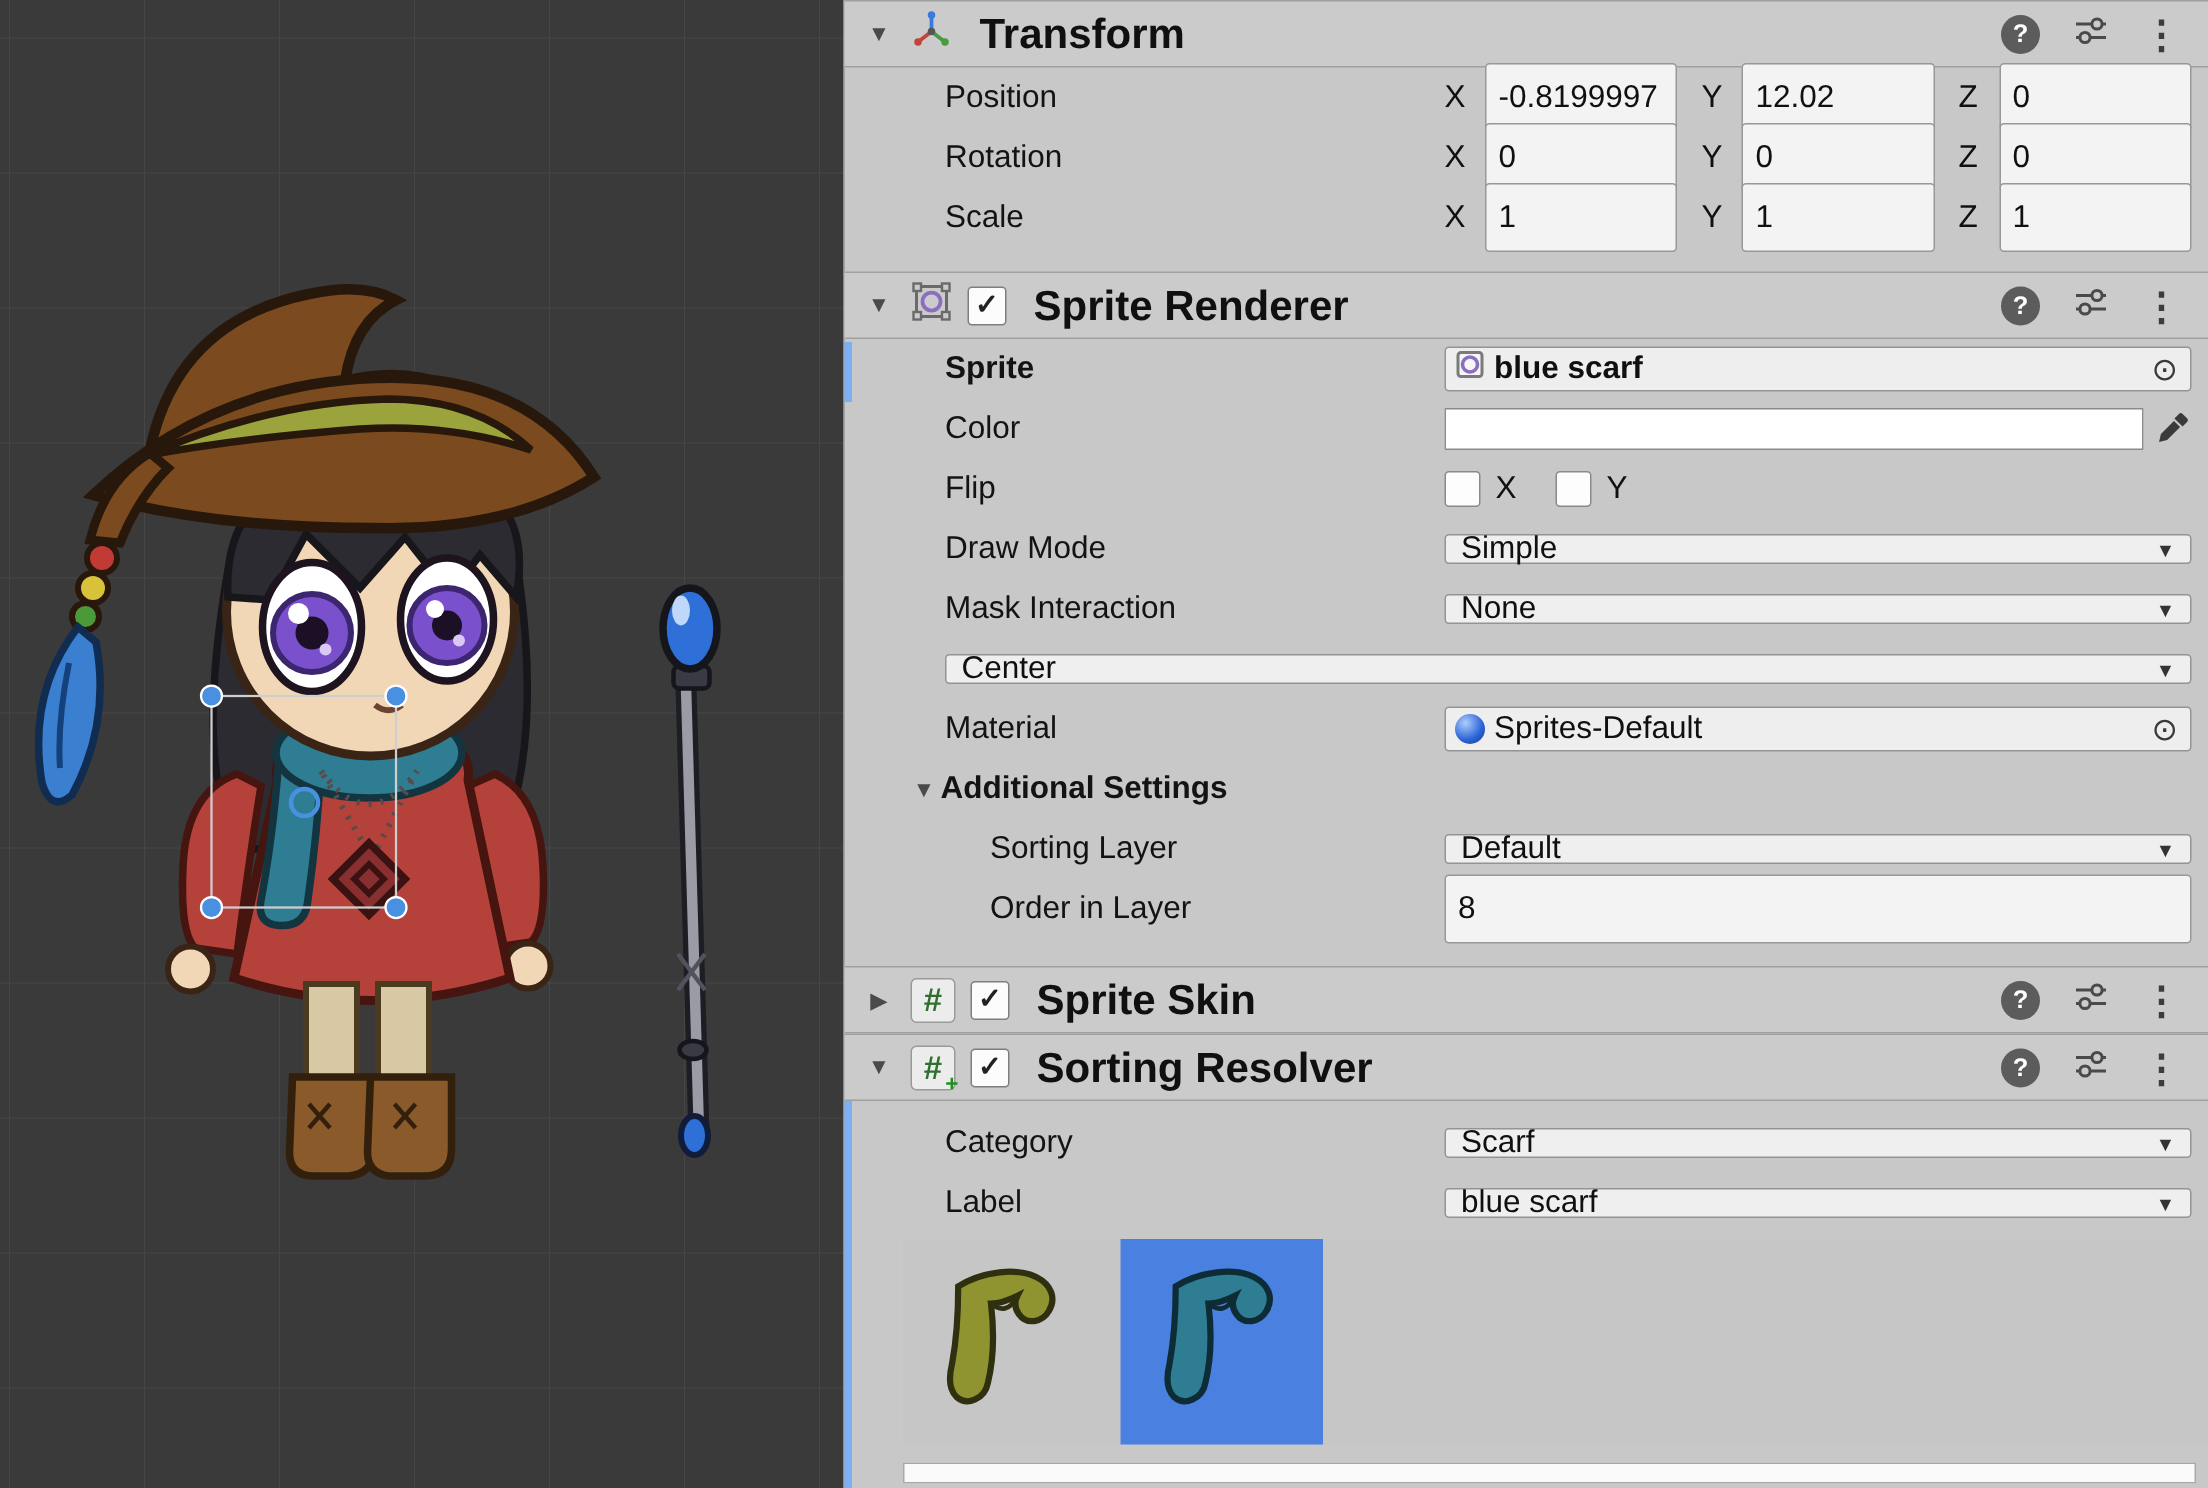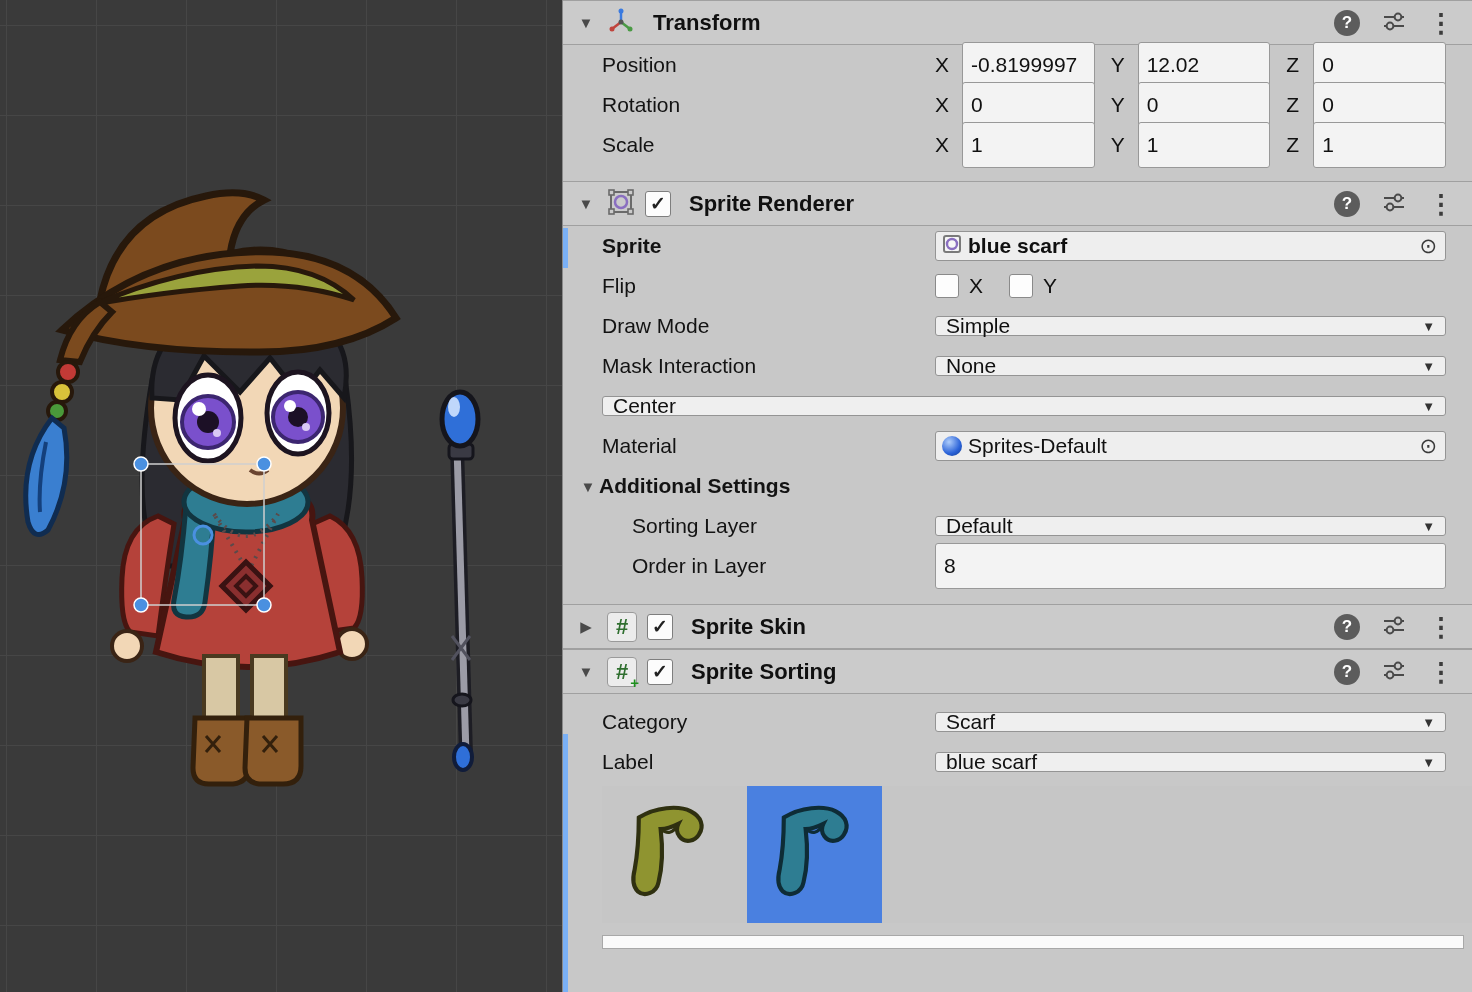--- a/index.html
+++ b/index.html
@@ -24,34 +24,34 @@
   .override-bar { position:absolute; left:0; width:5px; background:#7ab0f5; z-index:5; }
   .ov1 { top:228px; height:40px; }
   .ov2 { top:734px; height:258px; }
 
   .comp-header {
     display:flex; align-items:center; height:45px;
     background:#cbcbcb; border-top:1px solid #a0a0a0; border-bottom:1px solid #a0a0a0;
     padding:0 10px 0 12px; gap:10px;
   }
   .foldout { width:22px; color:#4a4a4a; font-size:15px; text-align:center; cursor:pointer; }
-  .comp-title { font-weight:bold; font-size:22px; margin-left:8px; white-space:nowrap; }
+  .comp-title { font-weight:bold; font-size:28px; margin-left:8px; white-space:nowrap; }
   .hdr-icons { margin-left:auto; display:flex; align-items:center; gap:22px; padding-right:8px; }
   .help-icon { width:26px; height:26px; border-radius:50%; background:#5c5c5c; color:#fff;
     display:flex; align-items:center; justify-content:center; font-size:17px; font-weight:bold; }
   .kebab { font-size:26px; color:#3c3c3c; font-weight:bold; line-height:1; }
   .checkbox { width:26px; height:26px; background:#fcfcfc; border:1px solid #7e7e7e; border-radius:3px;
     display:flex; align-items:center; justify-content:center; }
   .checkbox .check { font-size:19px; font-weight:bold; color:#222; line-height:1; }
   .script-icon { position:relative; width:30px; height:30px; border-radius:4px; background:#ececec;
     border:1px solid #9a9a9a; display:flex; align-items:center; justify-content:center;
     color:#2f6f2f; font-weight:bold; font-size:22px; }
   .plus-badge { position:absolute; right:-3px; bottom:-5px; font-size:15px; color:#1f8f1f; font-weight:bold; }
 
-  .prop-row { display:flex; align-items:center; height:40px; padding-left:39px; padding-right:26px; }
+  .prop-row { display:flex; align-items:center; height:40px; padding-left:39px; padding-right:11px;margin-left:28px; }
   .prop-label { width:333px; flex:0 0 333px; font-size:21px; color:#131313; }
   .bold { font-weight:bold; }
   .indent1 { padding-left:69px; }
   .indent1 .prop-label { width:303px; flex:0 0 303px; }
 
   .vec-group { flex:1; display:flex; align-items:center; }
   .axis { width:20px; font-size:21px; margin-right:7px; }
   .axis + .field { margin-right:16px; }
   .field { flex:1; min-width:0; height:46px; background:#f3f3f3; border:1px solid #989898; border-radius:3px;
     padding:0 8px; display:flex; align-items:center; font-size:21px; overflow:hidden; white-space:nowrap; }
@@ -296,20 +296,32 @@
           <svg width="20" height="20" viewBox="0 0 20 20">
               <rect x="2" y="2" width="16" height="16" rx="2" fill="#f6f6f6" stroke="#7a7a7a" stroke-width="2"></rect>
               <circle cx="10" cy="10" r="5" fill="none" stroke="#8a6fc0" stroke-width="2.4"></circle>
             </svg>
         </span>
         <span class="bold">blue scarf</span>
         <span class="picker">⊙</span>
       </div>
     </div>
 
+    <div class="prop-row">
+      <span class="prop-label">Color</span>
+      <div class="color-wrap">
+        <div class="color-bar"></div>
+        <span class="dropper">
+          <svg width="26" height="26" viewBox="0 0 24 24">
+              <path d="M4 20 l1.2 -5 8 -8 3.8 3.8 -8 8 z" fill="#3a3a3a"></path>
+              <path d="M13.5 5.5 l2.6 -2.6 a1.8 1.8 0 0 1 2.6 0 l2.4 2.4 a1.8 1.8 0 0 1 0 2.6 l-2.6 2.6 z" fill="#3a3a3a"></path>
+            </svg>
+        </span>
+      </div>
+    </div>
 
     <div class="prop-row">
       <span class="prop-label">Flip</span>
       <div class="flip-wrap">
         <span class="mini-check"></span>
         <span class="flip-letter">X</span>
         <span class="mini-check"></span>
         <span class="flip-letter">Y</span>
       </div>
     </div>
@@ -393,21 +405,21 @@
 
     <div class="comp-header">
       <span class="foldout">▼</span>
       <span class="script-icon">
         <span>#</span>
         <span class="plus-badge">+</span>
       </span>
       <span class="checkbox">
           <span class="check">✓</span>
         </span>
-      <span class="comp-title">Sprite Sorting</span>
+      <span class="comp-title">Sorting Resolver</span>
       <span class="hdr-icons">
         <span class="help-icon">?</span>
         <span>
           <svg width="24" height="24" viewBox="0 0 24 24">
               <line x1="2" y1="8" x2="22" y2="8" stroke="#4a4a4a" stroke-width="2"></line>
               <circle cx="16" cy="8" r="3.4" fill="#cbcbcb" stroke="#4a4a4a" stroke-width="2"></circle>
               <line x1="2" y1="17" x2="22" y2="17" stroke="#4a4a4a" stroke-width="2"></line>
               <circle cx="8" cy="17" r="3.4" fill="#cbcbcb" stroke="#4a4a4a" stroke-width="2"></circle>
             </svg>
         </span>

